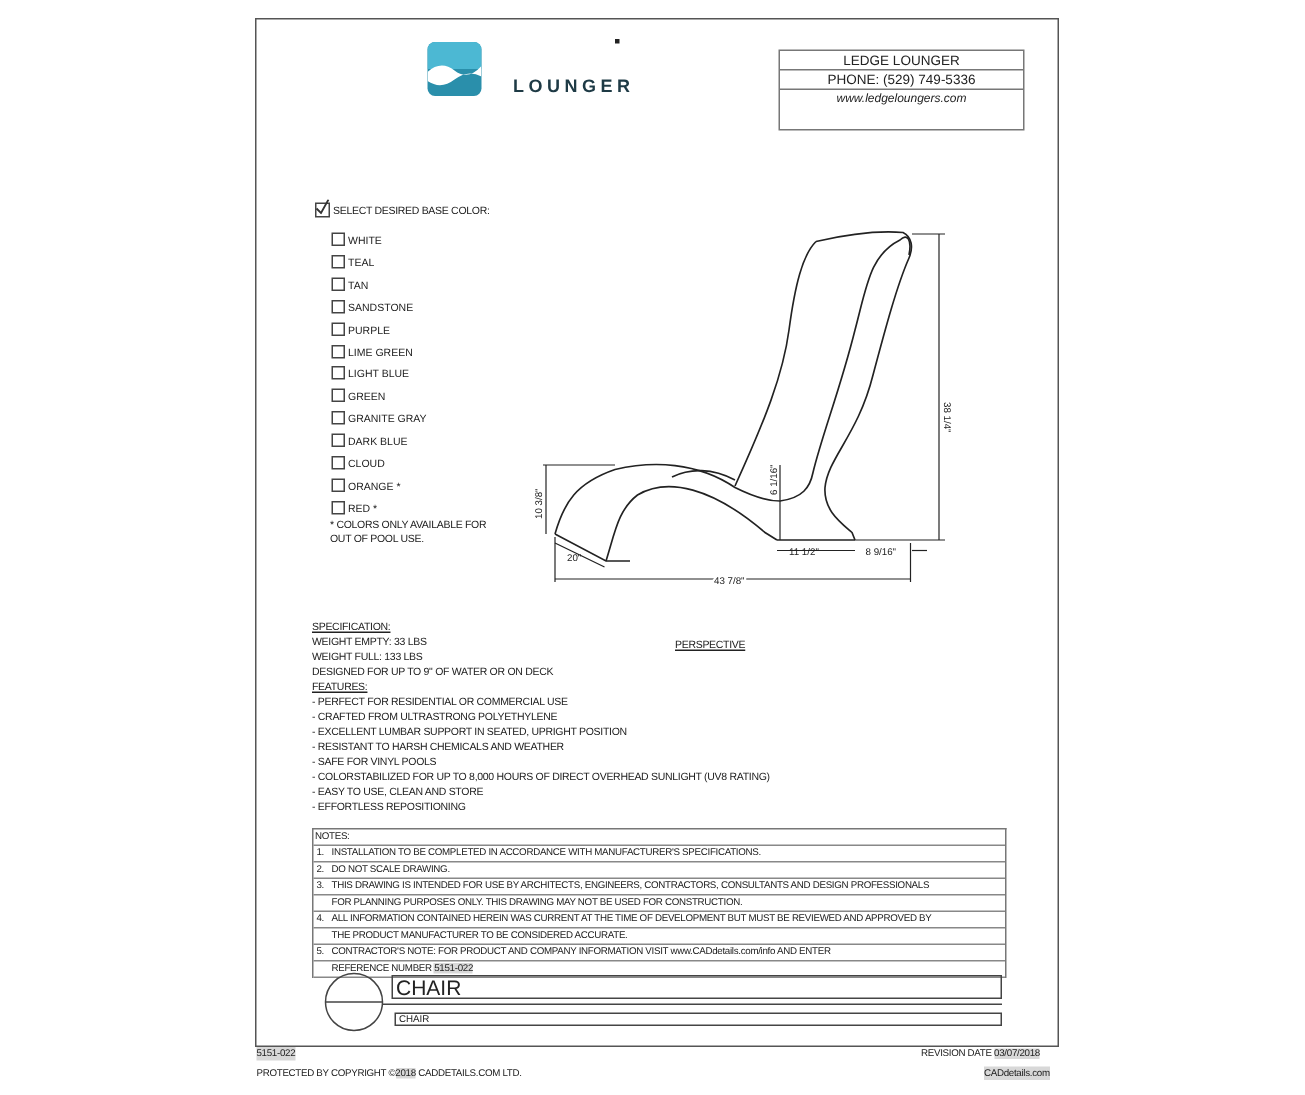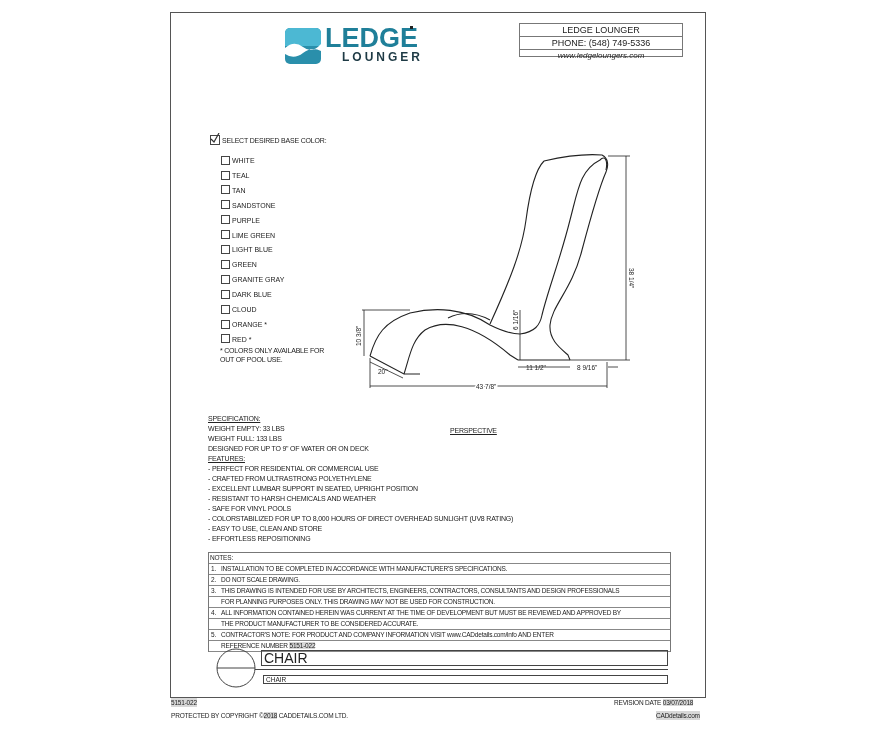--- a/index.html
+++ b/index.html
@@ -11,21 +11,21 @@
   .t { font-size:7px; line-height:9px; white-space:nowrap; letter-spacing:-0.2px; }
   
   .logo { position:absolute; left:285px; top:26px; width:130px; height:44px; }
   .logo .mark { position:absolute; left:0; top:2px; width:36px; height:36px; border-radius:5px;
                 background:#2a8fab; overflow:hidden; }
   .logo .mark .top { position:absolute; left:0; top:0; width:36px; height:18px; background:#4cb8d3; }
   .logo .word1 { position:absolute; left:40px; top:-3px; font-size:27px; font-weight:bold; color:#1f7f99; letter-spacing:0px; }
   .logo .word2 { position:absolute; left:41px; top:24px; font-size:12px; font-weight:bold; color:#1e3a45; letter-spacing:3px;margin-left:16px; }
   .logo .reg { position:absolute; left:125px; top:0px; width:3px; height:3px; background:#222; }
   
-  .contact { position:absolute; left:519px; top:23px; width:164px; height:34px; border:1px solid #777; box-sizing:border-box; }
+  .contact { position:absolute; left:519px; top:33px; width:164px; height:54px; border:1px solid #777; box-sizing:border-box; }
   .contact div { height:12px; border-bottom:1px solid #777; font-size:9px; line-height:12px; text-align:center; white-space:nowrap; }
   .contact div:last-child { border-bottom:none; font-size:8px;font-style:italic; }
   
   .cb { display:inline-block; width:7px; height:7px; border:1px solid #444; vertical-align:middle; margin-right:2px; position:relative; top:-1px; }
   .color-item { position:absolute; left:221px; font-size:7px; line-height:9px; white-space:nowrap; }
   .u { text-decoration:underline; }
   
   .notes { position:absolute; left:208px; top:552px; width:461px; border:1px solid #777; border-bottom:none; }
   .notes .row { height:10px; border-bottom:1px solid #888; font-size:6.5px; line-height:10px; white-space:nowrap; position:relative; overflow:hidden; letter-spacing:-0.2px; }
   .notes .num { position:absolute; left:2px; }
@@ -42,28 +42,27 @@
 
 <div class="sheet"></div>
 
 <div class="logo">
   <div class="mark">
     <div class="top"></div>
     <svg width="36" height="36" style="position:absolute;left:0;top:0">
       <path d="M0 20 Q9 12 18 19 T36 16 L36 23 Q27 18 18 25 T0 26 Z" fill="#ffffff"></path>
     </svg>
   </div>
-  <div class="word1">LEDGE</div>
   <div class="word2">LOUNGER</div>
   <div class="reg"></div>
 </div>
 
 <div class="contact">
   <div>LEDGE LOUNGER</div>
-  <div>PHONE: (548) 749-5336</div>
+  <div>PHONE: (529) 749-5336</div>
   <div>www.ledgeloungers.com</div>
 </div>
 
 <div class="abs t" style="left:210px;top:136px;">
   <span class="cb" style="width:8px;height:8px;">
     <svg width="10" height="10" style="position:absolute;left:-1px;top:-3px">
         <path d="M1 6 L4 9 L9 0" stroke="#333" stroke-width="1.2" fill="none"></path>
       </svg>
   </span><span>SELECT DESIRED BASE COLOR:</span>
 </div>

